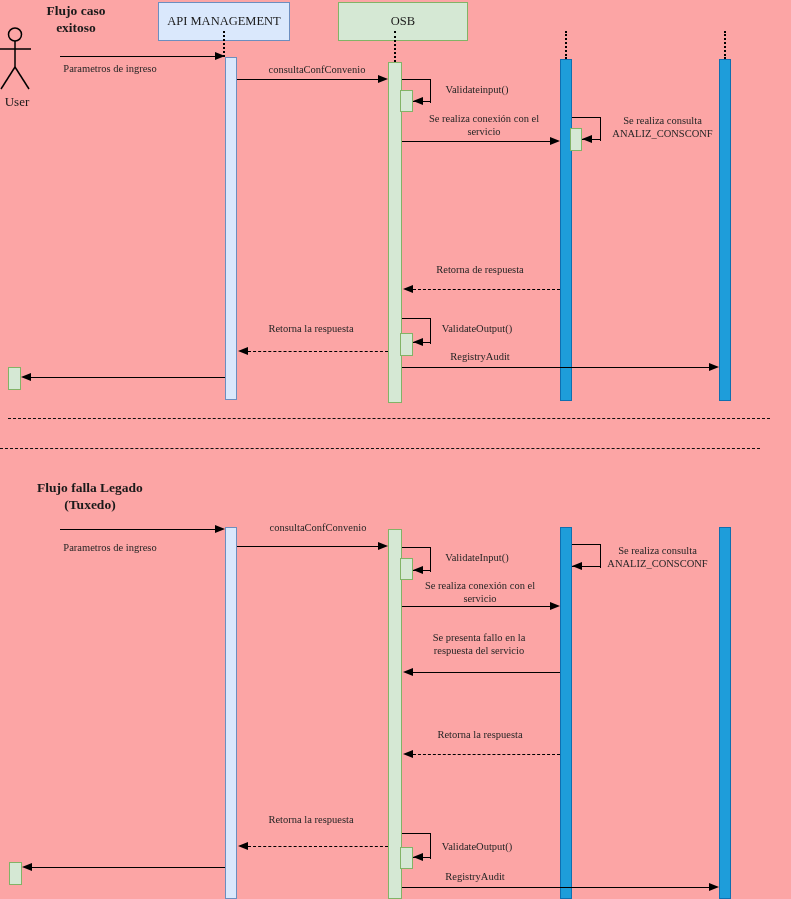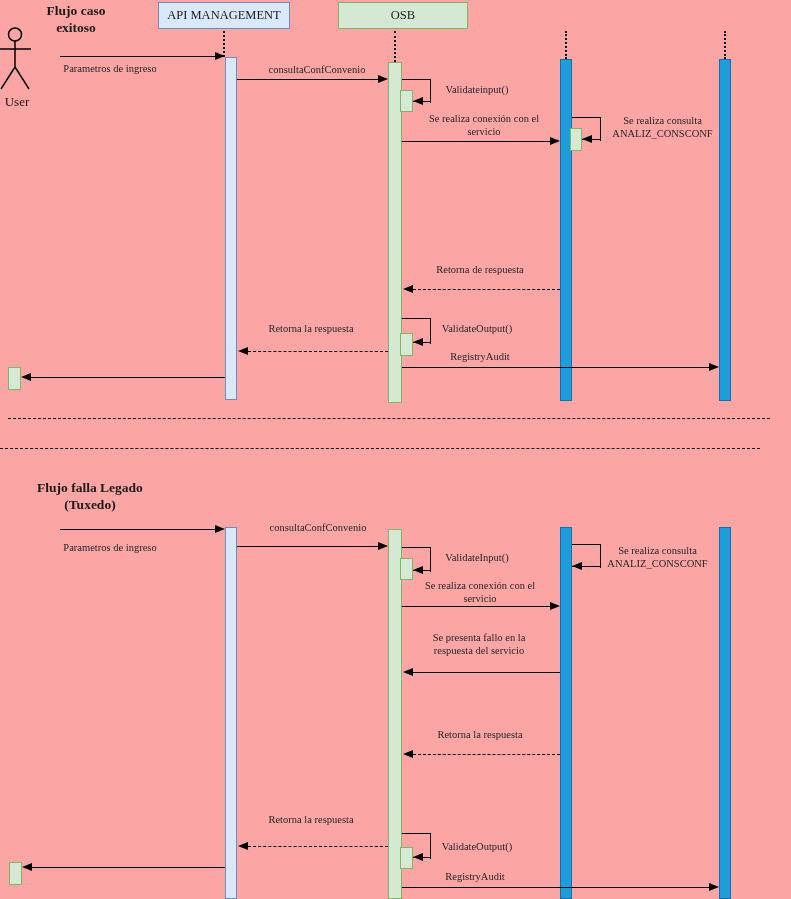--- a/index.html
+++ b/index.html
@@ -8,21 +8,21 @@
     font-family:Liberation Serif, serif;
   }
   .hline{position:absolute;height:0;border-top:1.5px solid #000;}
   .dline{position:absolute;height:0;border-top:1.5px dashed #000;}
   .sep{position:absolute;height:0;border-top:1.6px dashed #111;}
   .vdot{position:absolute;width:0;border-left:2px dotted #000;}
   .bar{position:absolute;box-sizing:border-box;border:1px solid;}
   .bar.blue{background:var(--api-fill,#dae8fc);border-color:var(--api-border,#6c8ebf);}
   .bar.green{background:var(--osb-fill,#d5e8d4);border-color:var(--osb-border,#82b366);}
   .bar.cyan{background:var(--service-fill,#1e9dda);border-color:var(--service-border,#0f6fb0);}
-  .head{position:absolute;top:2px;height:27px;box-sizing:border-box;border:1px solid;
+  .head{position:absolute;top:2px;height:39px;box-sizing:border-box;border:1px solid;
         display:flex;align-items:center;justify-content:center;font-size:12.5px;color:#1a1a1a;text-align:center;}
   .head.blue{background:var(--api-fill,#dae8fc);border-color:var(--api-border,#6c8ebf);}
   .head.green{background:var(--osb-fill,#d5e8d4);border-color:var(--osb-border,#82b366);margin-left:8px;}
   .head.cyan{background:var(--service-fill,#1e9dda);border-color:var(--service-border,#0f6fb0);
              color:#ffffff;font-weight:bold;}
   .lbl{position:absolute;font-size:10.5px;color:#262626;text-align:center;line-height:1.2;}
   .nowrap{white-space:nowrap;}
   .title{position:absolute;font-weight:bold;font-size:13.5px;color:#1a1a1a;text-align:center;line-height:1.25;}
   .loop{position:absolute;border-top:1.5px solid #000;border-right:1.5px solid #000;}
   .ah{position:absolute;width:0;height:0;border-top:4.5px solid transparent;border-bottom:4.5px solid transparent;}

